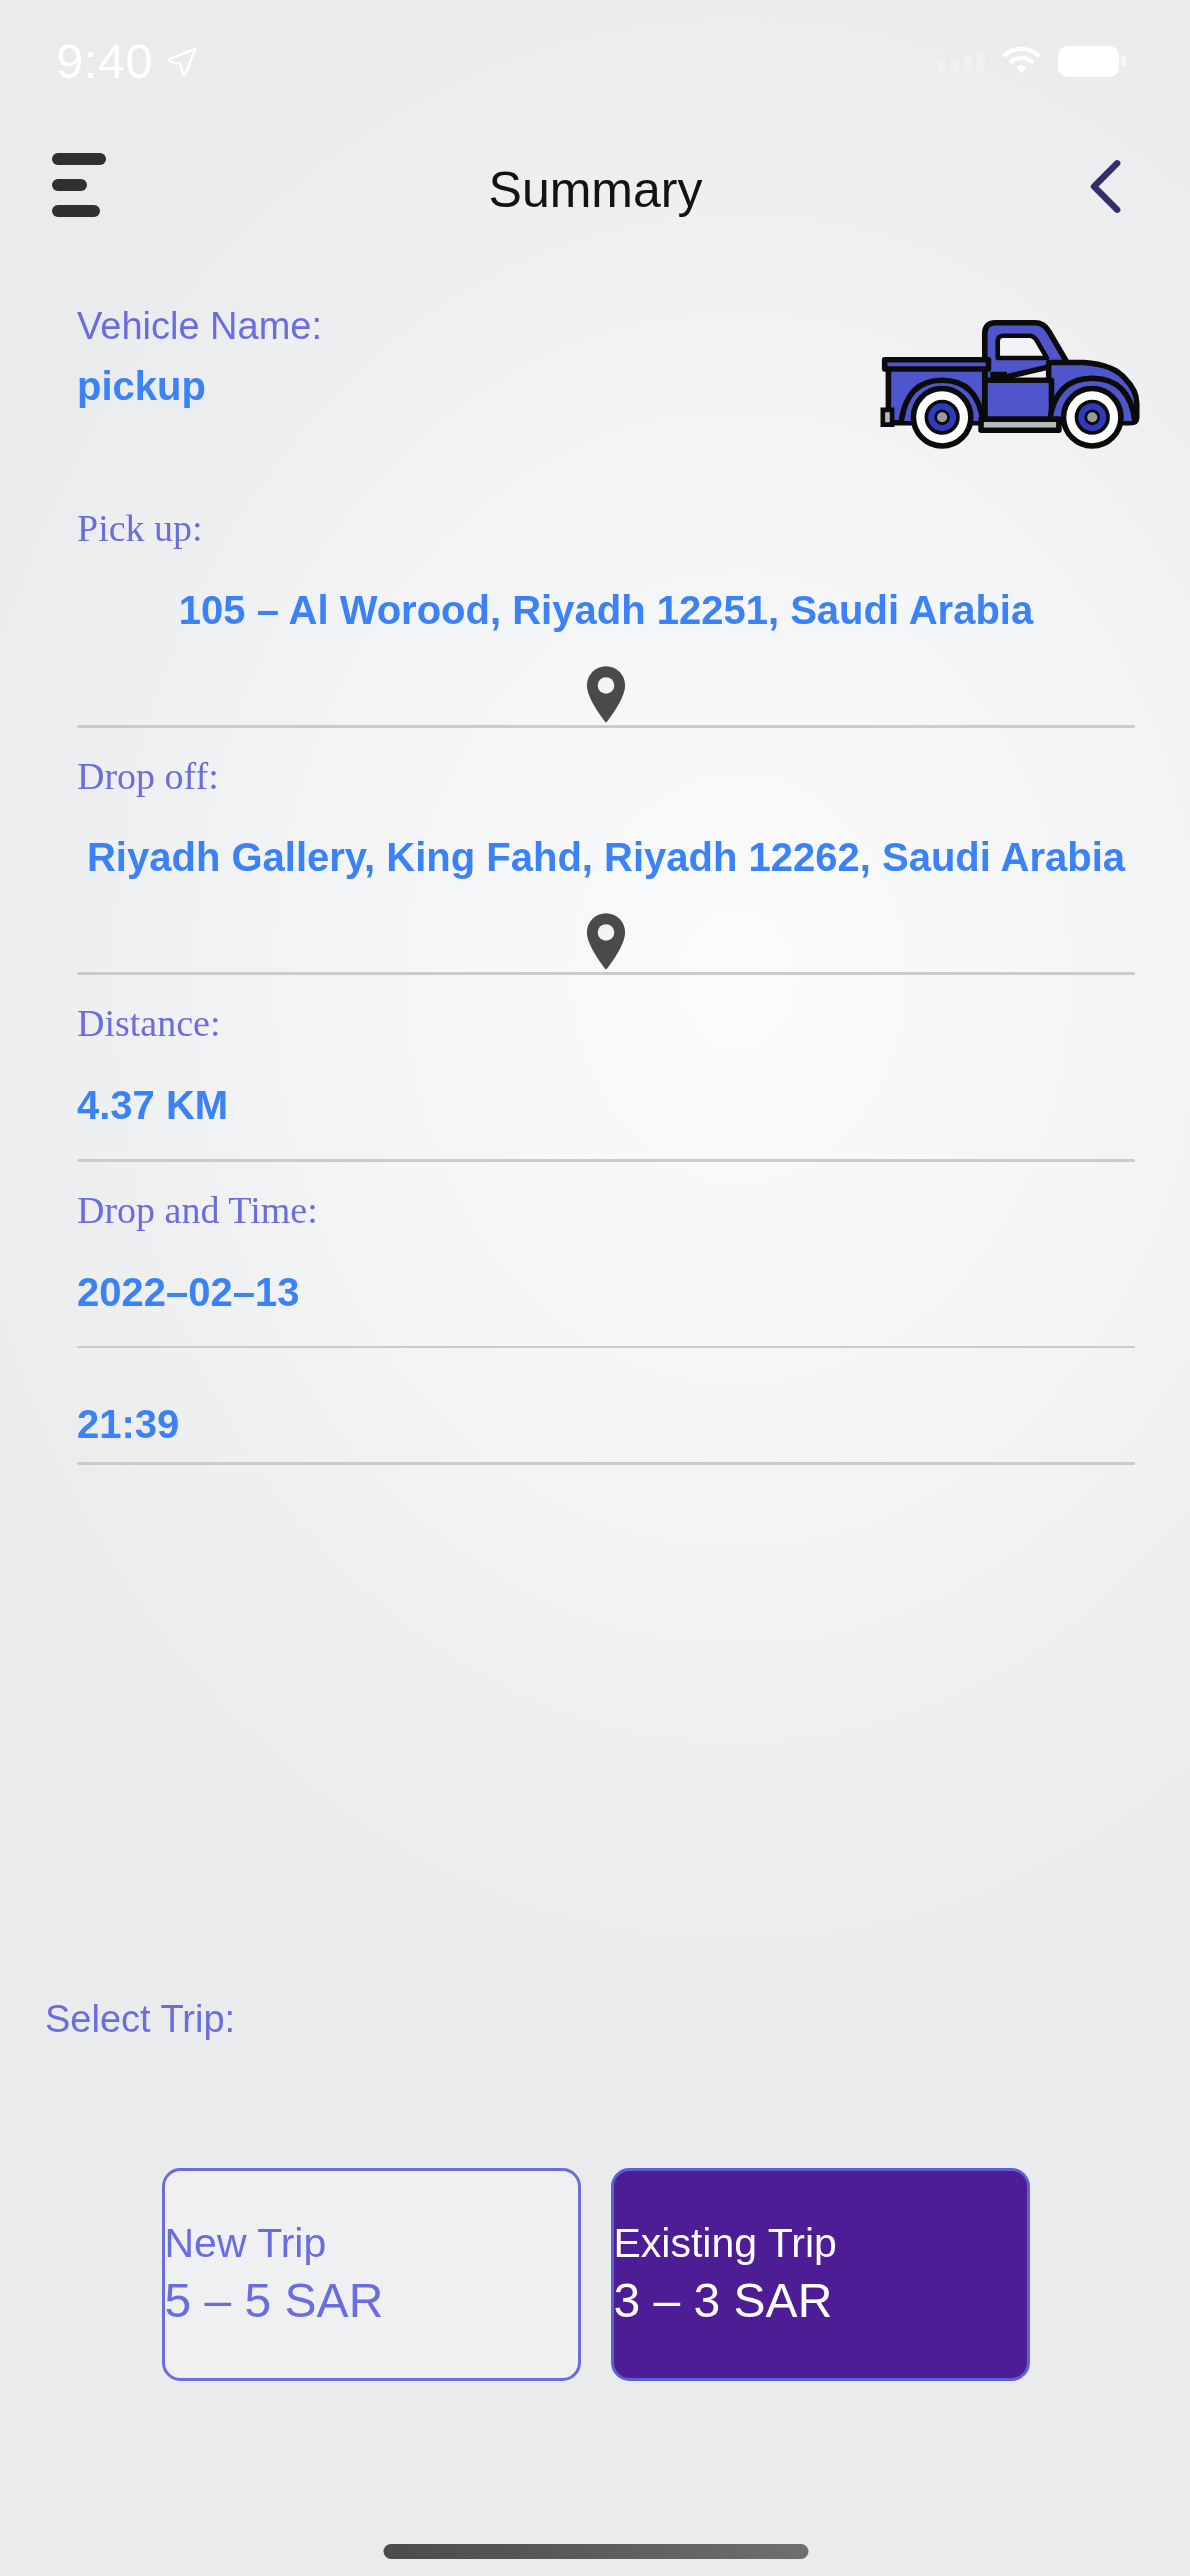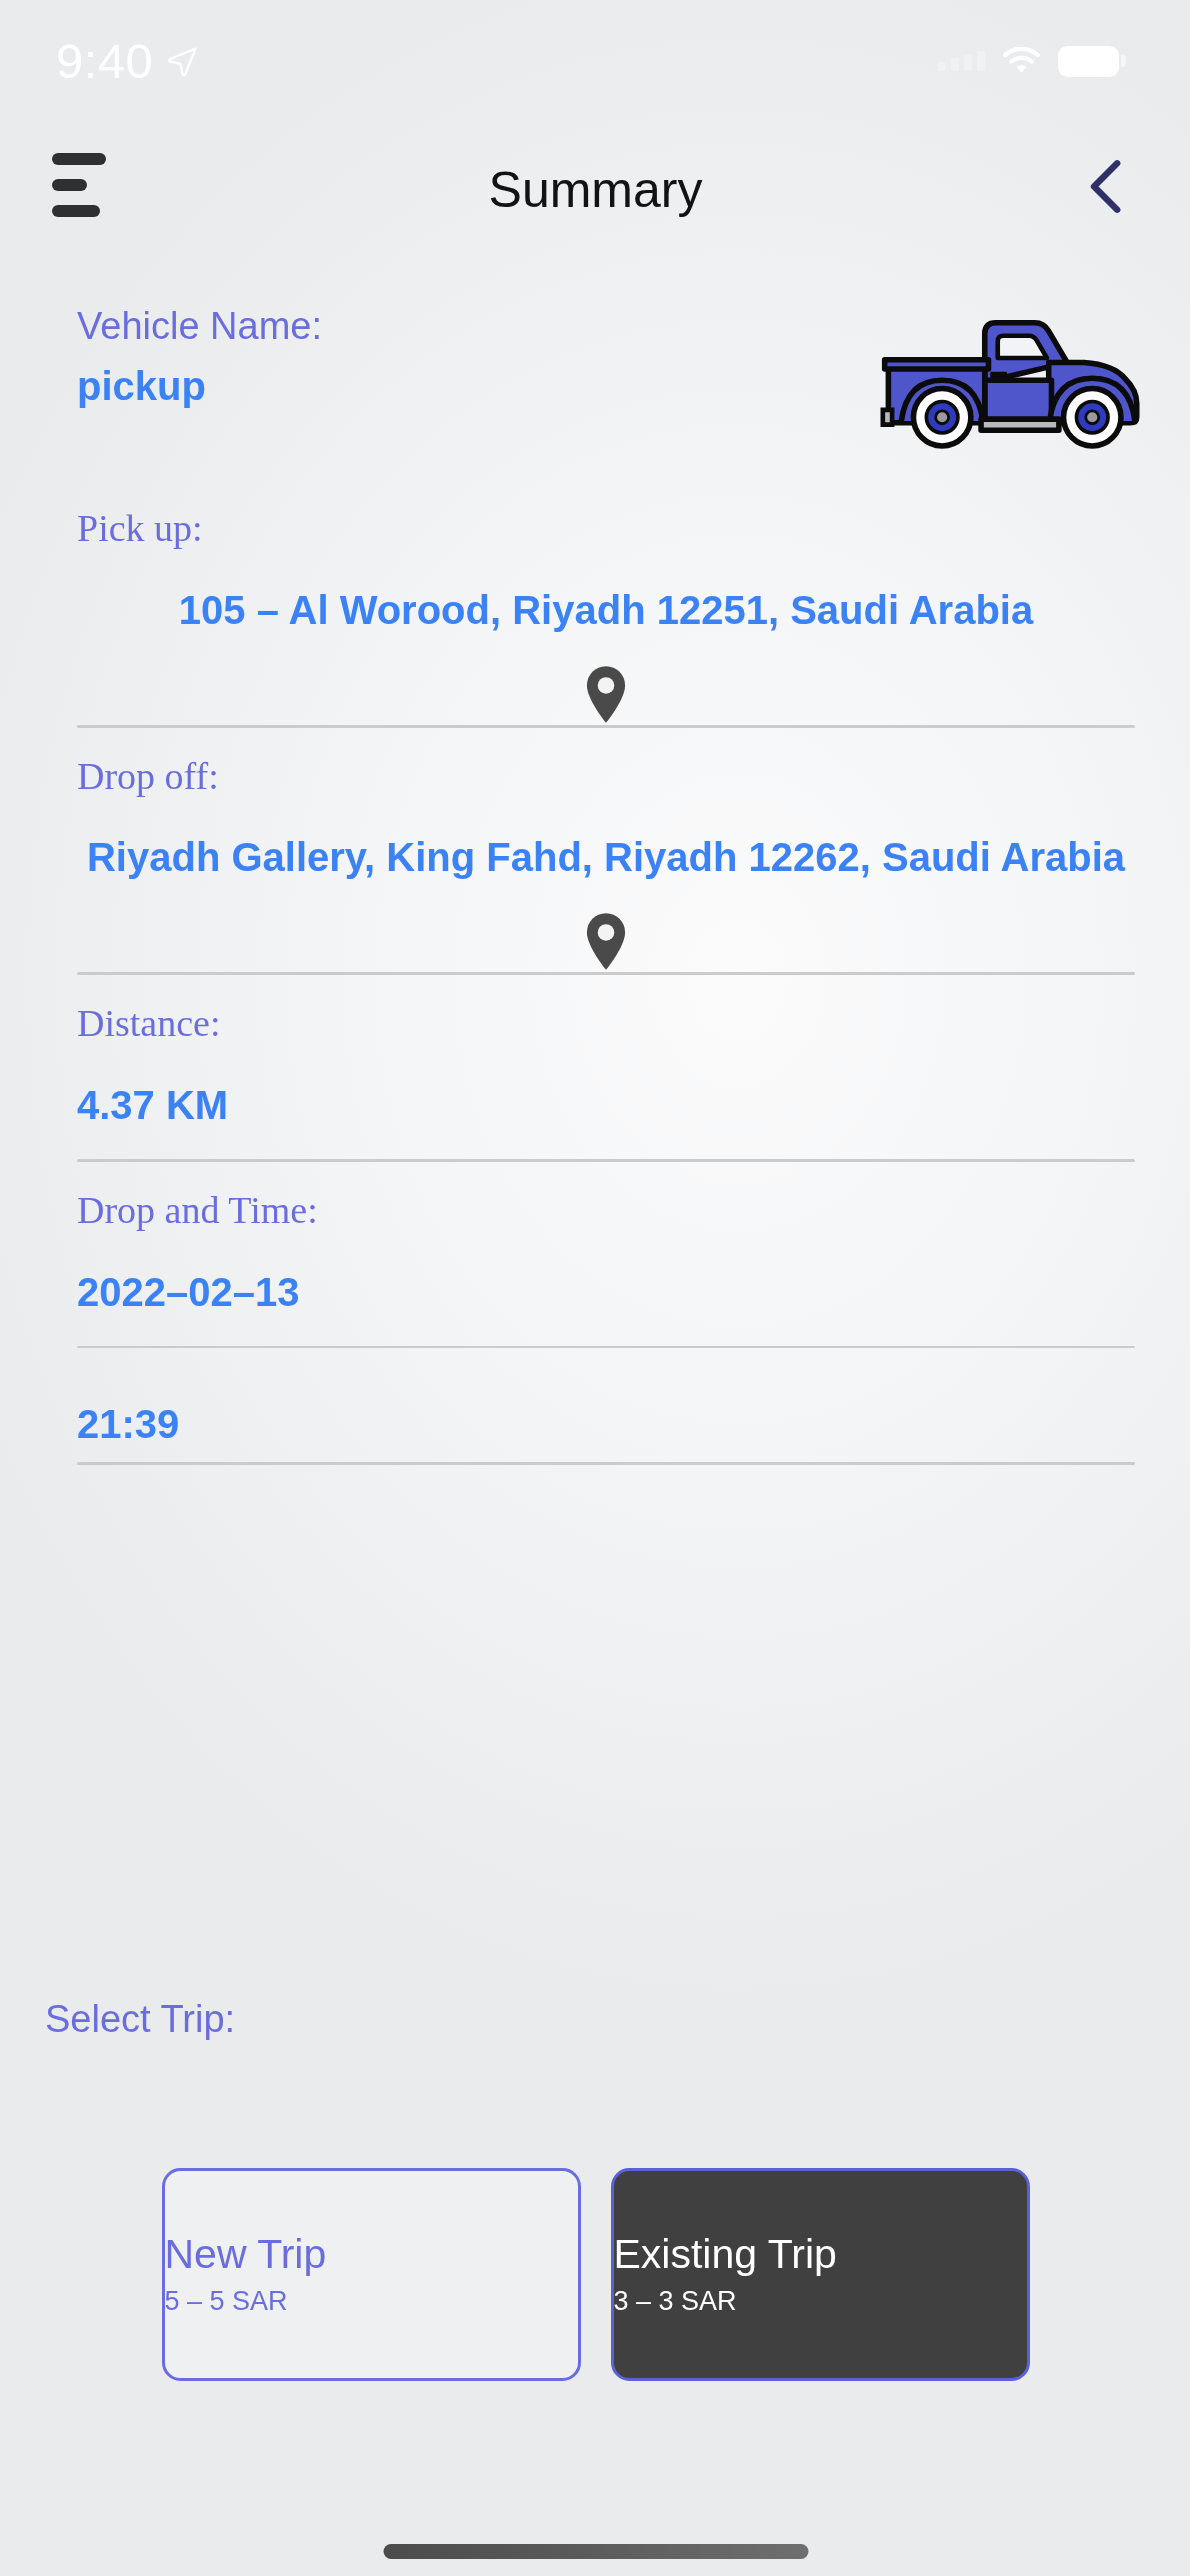--- a/index.html
+++ b/index.html
@@ -109,27 +109,27 @@
   .trip-buttons{
     position:absolute; left:0; top:2168px; width:1191px;
     display:flex; justify-content:center; gap:30px;
   }
   .trip-btn{
     width:419px; height:213px; border-radius:18.5px;
     display:flex; flex-direction:column; align-items:flex-start; justify-content:center;
     gap:11px;
   }
   .trip-btn .t1{ font-size:41px; line-height:1.05; }
-  .trip-btn .t2{ font-size:27px; line-height:1.05; }
+  .trip-btn .t2{ font-size:48px; line-height:1.05; }
   .trip-btn.outline{
     border:3.7px solid #6a6ddd; background:rgba(255,255,255,.28);
     color:#6a6ddd;
   }
   .trip-btn.filled{
-    background:#404040; color:#ffffff; border:3.7px solid #5b60d6;
+    background:#4c1d95; color:#ffffff; border:3.7px solid #5b60d6;
   }
 
   .home-indicator{
     position:absolute; left:50%; transform:translateX(-50%);
     bottom:16.7px; width:425px; height:15px;
     background:linear-gradient(90deg,#4c4c4c,#5a5a5a 45%,#6f6f6f 100%);
     border-radius:9.3px;
   }
 </style>
 </head>

